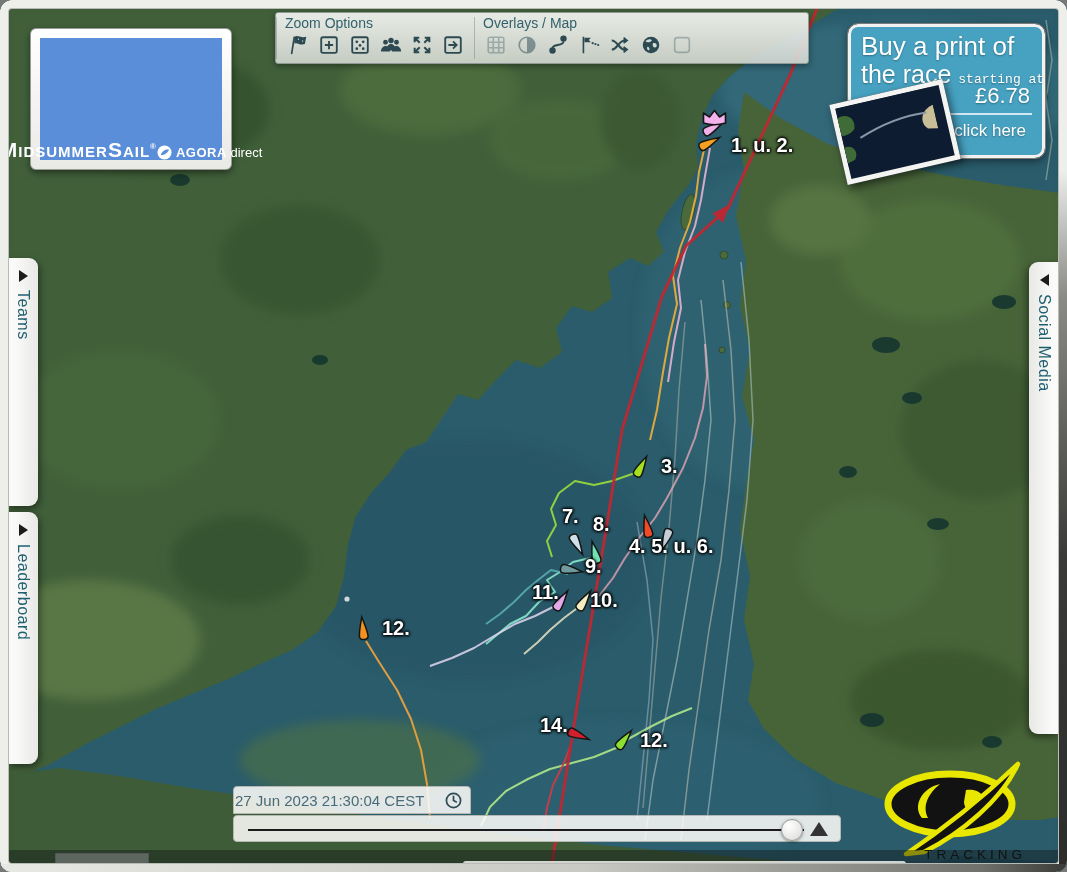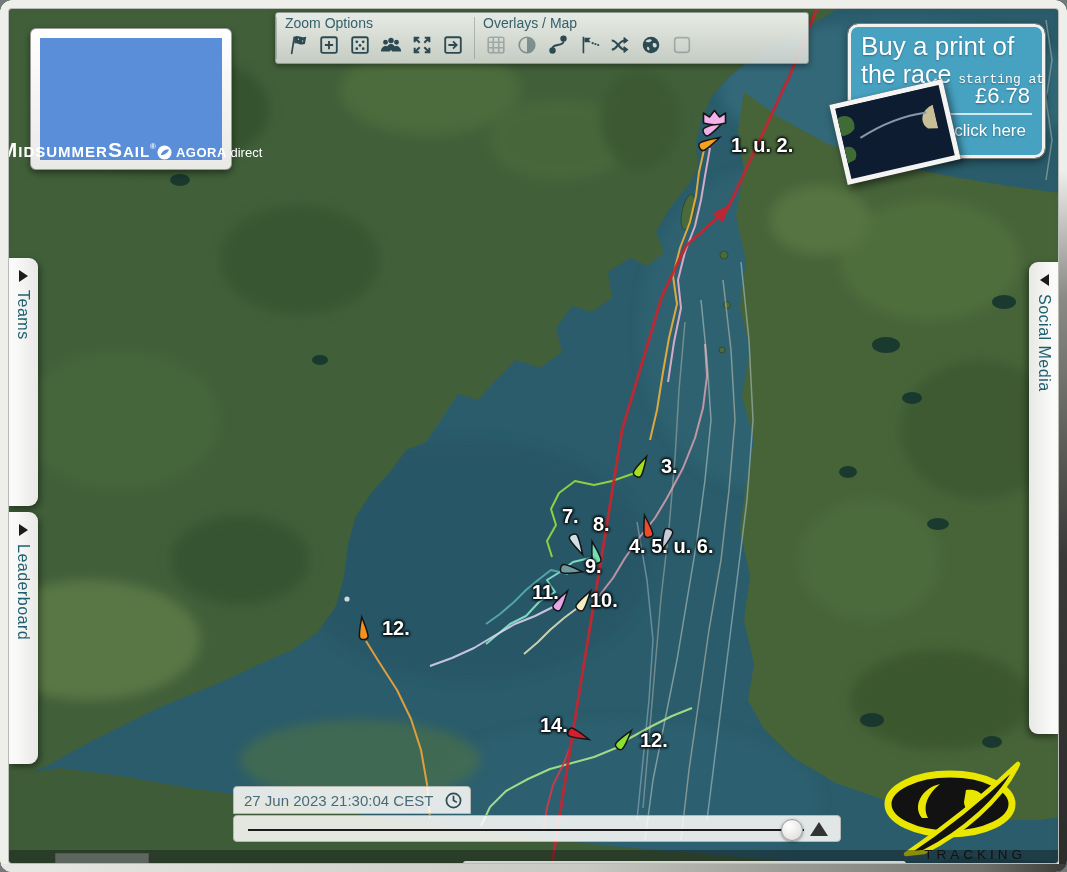--- a/index.html
+++ b/index.html
@@ -63,21 +63,21 @@
     box-shadow:2px 3px 7px rgba(0,0,0,.45);display:flex;flex-direction:column;align-items:center;}
   .tab-left{left:8px;border-radius:0 9px 9px 0;background:linear-gradient(90deg,#ffffff,#e8e8e5);}
   .tab-right{right:8px;border-radius:9px 0 0 9px;background:linear-gradient(270deg,#ffffff,#e8e8e5);box-shadow:-2px 3px 7px rgba(0,0,0,.45);}
   .tab-text{writing-mode:vertical-rl;font-size:16px;letter-spacing:.5px;margin-top:8px;white-space:nowrap;}
   .tri-r{width:0;height:0;border-top:6px solid transparent;border-bottom:6px solid transparent;border-left:9px solid #1c1c1c;margin-top:12px;}
   .tri-l{width:0;height:0;border-top:6px solid transparent;border-bottom:6px solid transparent;border-right:9px solid #1c1c1c;margin-top:12px;}
 
   
   .time-box{position:absolute;left:233px;top:786px;width:238px;height:28px;z-index:30;
     background:rgba(250,250,248,.88);border:1px solid #b5b8b2;border-radius:4px 4px 0 0;
-    display:flex;align-items:center;box-sizing:border-box;padding:0 8px 0 10px;}
+    display:flex;align-items:center;box-sizing:border-box;padding:0 8px 0 1px;}
   .time-text{font-size:15px;color:#4a6a78;flex:1;white-space:nowrap;}
   .slider-bar{position:absolute;left:233px;top:815px;width:608px;height:27px;z-index:30;
     background:rgba(250,250,248,.88);border:1px solid #b5b8b2;border-radius:4px;box-sizing:border-box;}
   .s-track{position:absolute;left:14px;width:556px;top:13px;height:2px;background:#1b1b1b;}
   .s-thumb{position:absolute;left:547px;top:3px;width:20px;height:20px;border-radius:50%;cursor:pointer;
     background:radial-gradient(circle at 35% 30%,#fff,#d8dad6);border:1px solid #9a9a96;box-shadow:0 1px 3px rgba(0,0,0,.4);}
   .s-play{position:absolute;right:12px;top:6px;width:0;height:0;cursor:pointer;
     border-left:9px solid transparent;border-right:9px solid transparent;border-bottom:14px solid #333;}
 
   

